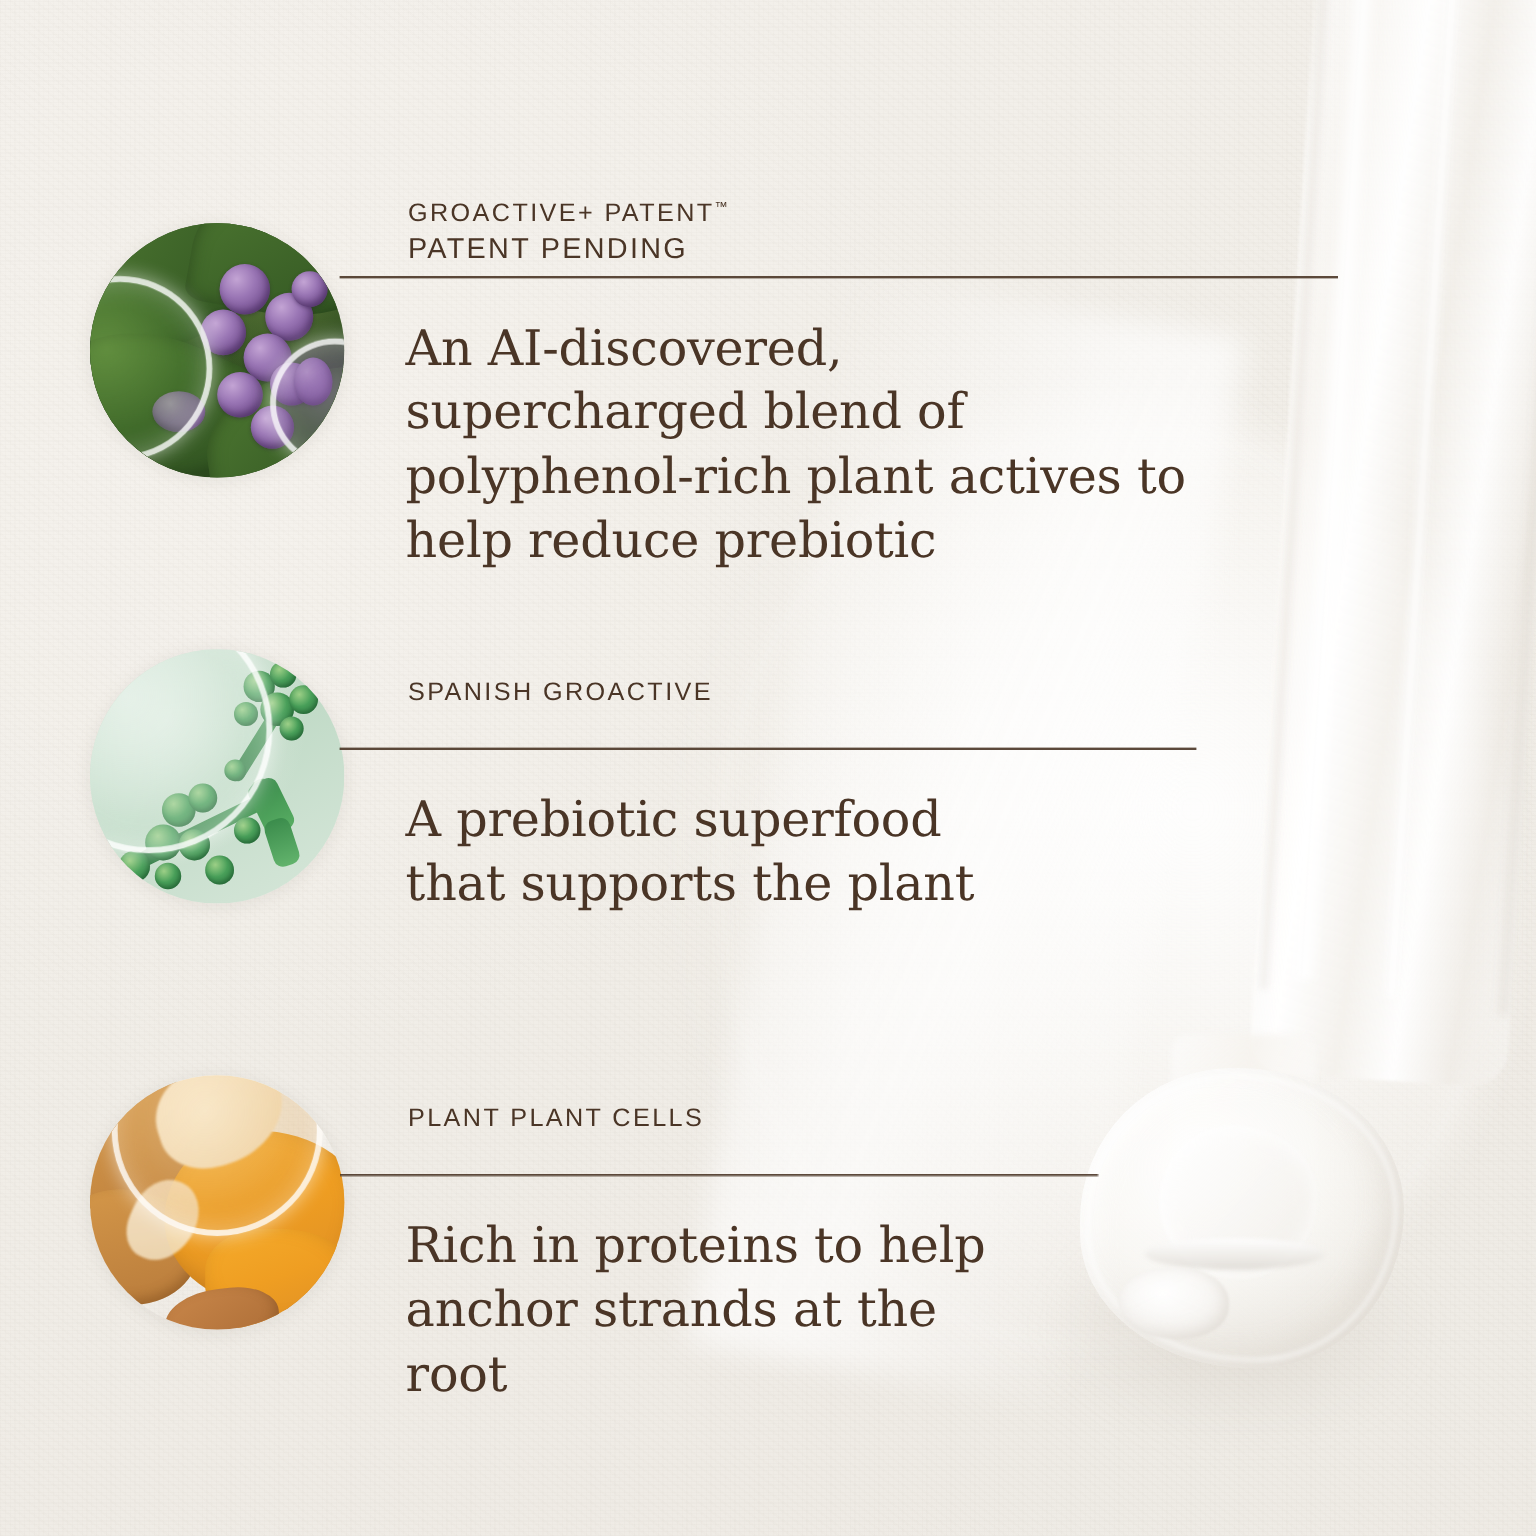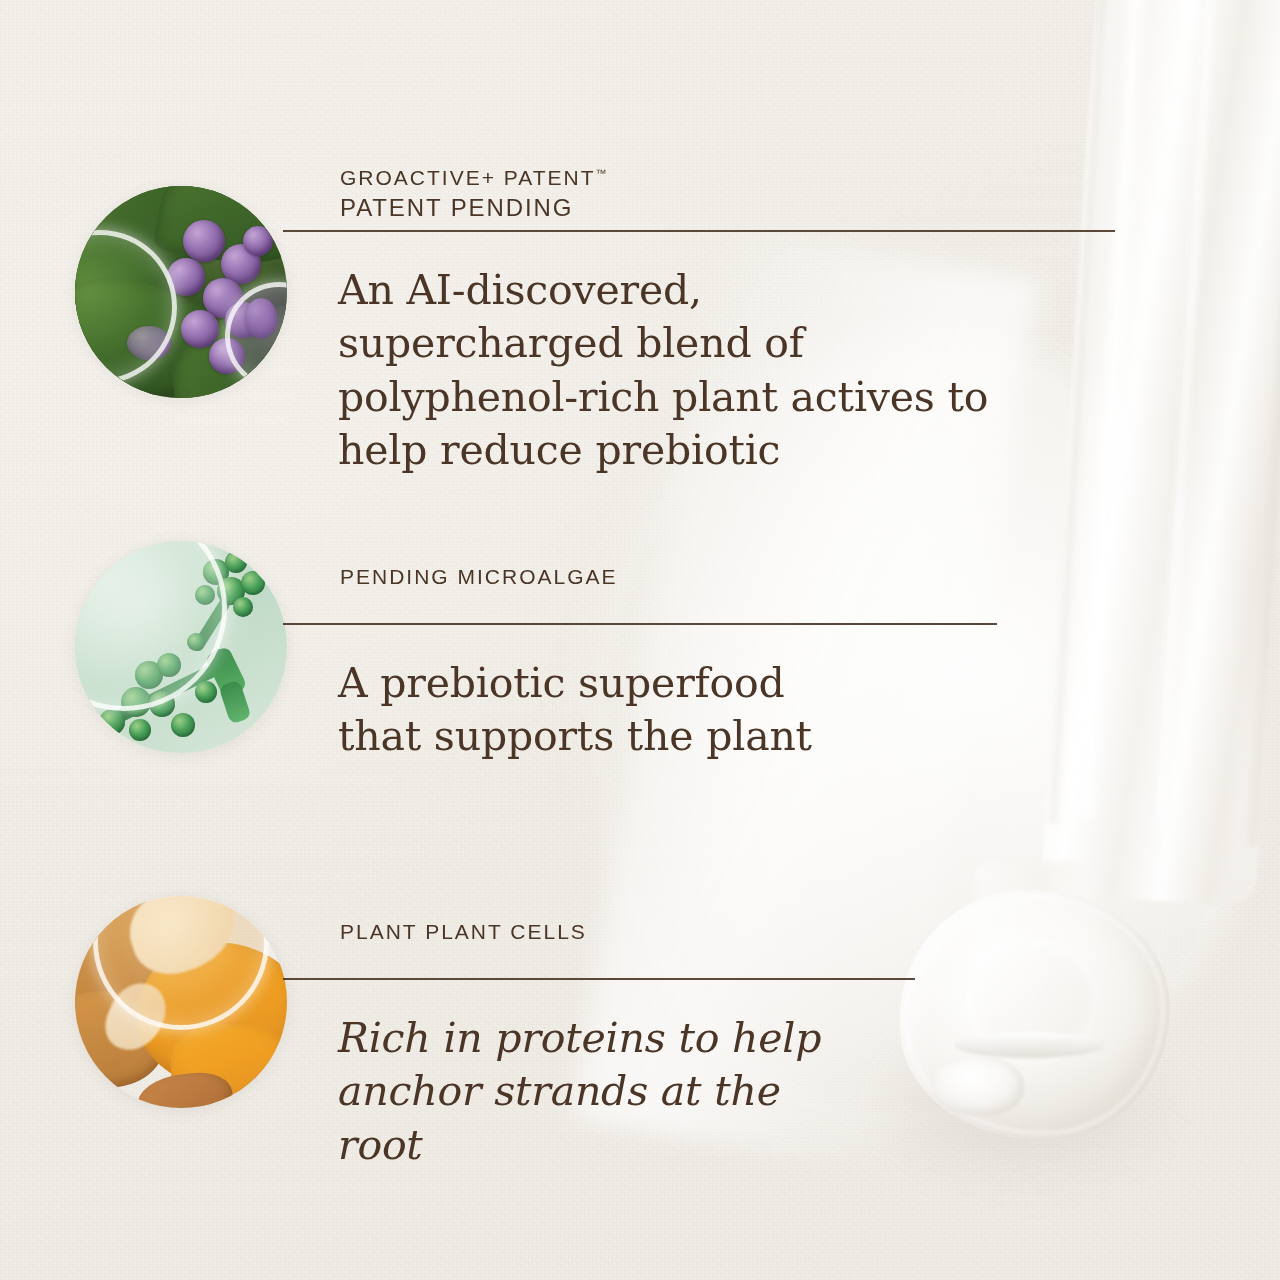--- a/index.html
+++ b/index.html
@@ -293,21 +293,21 @@
     left:338px;
     color:#4A3526;
     font-family:"DejaVu Serif", serif;
     font-weight:400;
     font-size:41px;
     line-height:1.30;
     letter-spacing:-.2px;
   }
   .bc-1 { top:96px; }
   .bc-2 { top:134px; }
-  .bc-3 { top:134px;font-style:italic; }
+  .bc-3 { top:134px; }
 </style>
 </head>
 <body>
 
 <div class="bg"></div>
 <div class="grain"></div>
 
 <div class="product">
   <div class="puddle"></div>
   <div class="puddle-edge"></div>
@@ -395,21 +395,21 @@
         <div class="stem" style="left:128px; top:118px; width:46px; height:26px; border-radius:8px; transform:rotate(64deg); background:linear-gradient(90deg,#3b8c4c,#58ad63);"></div>
         <div class="stem" style="left:140px; top:150px; width:40px; height:22px; border-radius:8px; transform:rotate(72deg); background:linear-gradient(90deg,#3b8c4c,#62b36c);"></div>
 
         <div class="lens" style="left:-54px; top:-36px; width:206px; height:206px;
                     background:radial-gradient(circle at 40% 36%, rgba(236,245,238,.6), rgba(205,228,211,.34) 62%, rgba(196,221,203,.22) 100%);"></div>
       </div>
     </div>
 
     <div class="rule rule-2"></div>
 
-    <div class="eyebrow eb-2">PENDING MICROALGAE</div>
+    <div class="eyebrow eb-2">SPANISH GROACTIVE</div>
 
     <div class="body-copy bc-2" style="width:500px;">A prebiotic superfood that supports the plant</div>
   </div>
 
   <div class="row row-3">
 
     <div class="thumb">
       <div class="thumb-art art-turmeric">
         <div class="tu-root" style="left:-18px; top:6px; width:126px; height:118px; transform:rotate(-12deg);"></div>
         <div class="tu-root" style="left:-28px; top:96px; width:118px; height:96px; transform:rotate(16deg);"></div>

